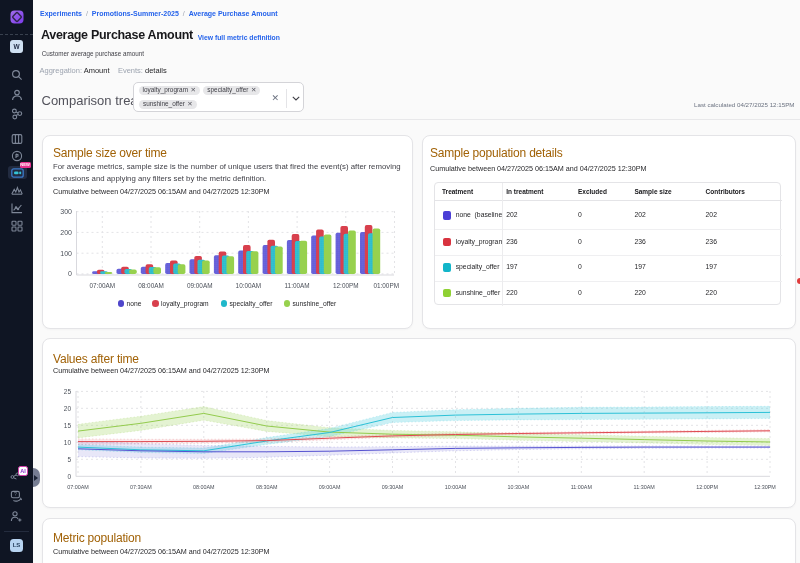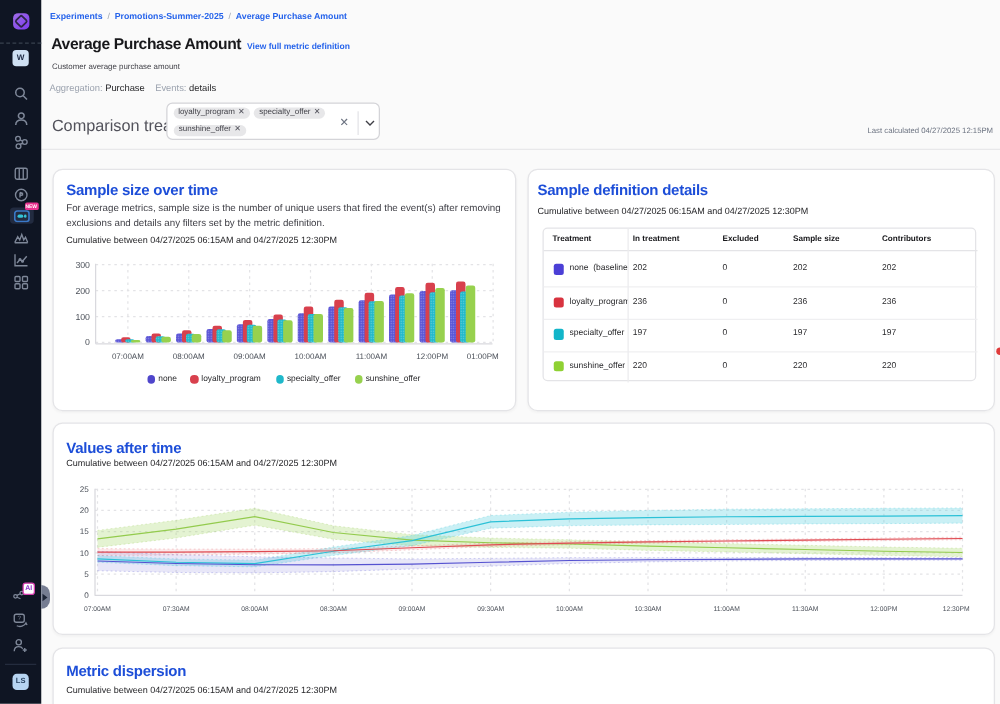--- a/index.html
+++ b/index.html
@@ -1,19 +1,19 @@
 <!DOCTYPE html>
 <html><head><meta charset="utf-8">
 <style>
 * { margin:0; padding:0; box-sizing:border-box; }
 html,body { width:800px; height:563px; overflow:hidden; font-family:"Liberation Sans",sans-serif; background:#fafafa; }
 .abs { position:absolute; }
 #sidebar { position:absolute; left:0; top:0; width:33px; height:563px; background:#0f1523; z-index:5; }
 .card { position:absolute; background:#fff; border:1px solid #e4e4e7; border-radius:8px; box-shadow:0 1px 2px rgba(0,0,0,0.03); }
-.ctitle { font-size:12px; font-weight:700; color:#1d4ed8; letter-spacing:-0.2px; }
+.ctitle { font-size:12px; font-weight:400; color:#a16207; letter-spacing:-0.2px; }
 .chip { display:inline-block; background:#e7e7e9; border-radius:5px; font-size:6.4px; line-height:6.6px; color:#3f3f46; padding:1.4px 4px; margin:0 3.5px 0 0; white-space:nowrap; }
 .chip span { color:#52525b; margin-left:2.5px; font-size:6.4px; }
 </style></head>
 <body>
 <div id="sidebar">
   <svg class="abs" style="left:10px;top:10px" width="14" height="14" viewBox="0 0 14 14">
     <defs>
         <linearGradient id="lg" x1="0" y1="0" x2="1" y2="1">
       <stop offset="0" stop-color="#a16ee8"></stop>
           <stop offset="1" stop-color="#7c3aed"></stop>
@@ -92,41 +92,41 @@
   <div class="abs" style="left:4px;top:531px;width:25px;border-top:1px solid #242c3e"></div>
   <div class="abs" style="left:10px;top:539px;width:13px;height:13px;background:#b7d4f1;border-radius:3.5px;color:#27415f;font-size:6px;font-weight:700;text-align:center;line-height:13px">LS</div>
 </div>
 <div class="abs" style="left:33px;top:468px;width:7px;height:19px;background:#767d92;border-radius:0 9px 9px 0;z-index:6"></div>
 <div class="abs" style="left:33.5px;top:474.5px;width:0;height:0;border-top:3px solid transparent;border-bottom:3px solid transparent;border-left:4px solid #1d2537;z-index:7"></div>
 
 <div class="abs" style="left:40px;top:10.2px;font-size:7px;font-weight:700;color:#2563eb">Experiments&nbsp;<span style="color:#9ca3af;font-weight:400">&nbsp;/&nbsp;</span>&nbsp;Promotions-Summer-2025&nbsp;<span style="color:#9ca3af;font-weight:400">&nbsp;/&nbsp;</span>&nbsp;Average Purchase Amount</div>
 <div class="abs" style="left:41px;top:27.8px;font-size:12.5px;font-weight:700;color:#18181b;letter-spacing:-0.3px">Average Purchase Amount</div>
 <div class="abs" style="left:197.7px;top:34.2px;font-size:6.8px;font-weight:700;color:#2563eb">View full metric definition</div>
 <div class="abs" style="left:41.7px;top:50.4px;font-size:6.3px;color:#3f3f46">Customer average purchase amount</div>
-<div class="abs" style="left:39.5px;top:66.2px;font-size:7.5px;color:#9ca3af">Aggregation: <span style="color:#27272a">Purchase</span>&nbsp;&nbsp;&nbsp;&nbsp;Events: <span style="color:#27272a">details</span></div>
+<div class="abs" style="left:39.5px;top:66.2px;font-size:7.5px;color:#9ca3af">Aggregation: <span style="color:#27272a">Amount</span>&nbsp;&nbsp;&nbsp;&nbsp;Events: <span style="color:#27272a">details</span></div>
 <div class="abs" style="left:41.5px;top:92.8px;font-size:13px;color:#52525b">Comparison treatments</div>
 <div class="abs" style="left:133px;top:81.5px;width:171px;height:30.5px;background:#fff;border:1px solid #d4d4d8;border-radius:5px">
   <div style="position:absolute;left:4.5px;top:3px;white-space:nowrap;font-size:0;line-height:9.4px">
     <span class="chip">loyalty_program<span>✕</span></span><span class="chip">specialty_offer<span>✕</span></span>
   </div>
   <div style="position:absolute;left:5px;top:17.2px;white-space:nowrap;font-size:0;line-height:9.4px">
     <span class="chip">sunshine_offer<span>✕</span></span>
   </div>
   <div style="position:absolute;left:137.5px;top:10px;font-size:9px;color:#6b7280">✕</div>
   <div style="position:absolute;left:152px;top:6px;height:19px;border-left:1px solid #e4e4e7"></div>
   <svg style="position:absolute;left:157.5px;top:13.5px" width="8" height="5" viewBox="0 0 8 5" fill="none" stroke="#3f3f46" stroke-width="1.1">
       <path d="M0.8 0.8 L4 4 L7.2 0.8"></path>
     </svg>
 </div>
 <div class="abs" style="left:694px;top:100.8px;font-size:6.2px;color:#6b7280">Last calculated 04/27/2025 12:15PM</div>
 <div class="abs" style="left:33px;top:118.5px;width:767px;border-top:1px solid #e8e8ea"></div>
 
 <div class="card" style="left:42px;top:135px;width:371px;height:194px"></div>
 <div class="abs" style="left:53px;top:142.6px"><span class="ctitle">Sample size over time</span></div>
-<div class="abs" style="left:53px;top:161px;width:352px;font-size:7.8px;line-height:11.8px;color:#3f3f46">For average metrics, sample size is the number of unique users that fired the event(s) after removing exclusions and details any filters set by the metric definition.</div>
+<div class="abs" style="left:53px;top:161px;width:352px;font-size:7.8px;line-height:11.8px;color:#3f3f46">For average metrics, sample size is the number of unique users that fired the event(s) after removing exclusions and applying any filters set by the metric definition.</div>
 <div class="abs" style="left:53px;top:186.7px;font-size:7.2px;color:#27272a">Cumulative between 04/27/2025 06:15AM and 04/27/2025 12:30PM</div>
 <svg class="abs" style="left:0;top:0;pointer-events:none" width="800" height="563" viewBox="0 0 800 563" font-family="Liberation Sans,sans-serif">
 <defs>
       <pattern id="dotpat" width="2" height="2" patternUnits="userSpaceOnUse">
         <rect x="0.5" y="0.5" width="0.9" height="0.9" fill="#ffffff" fill-opacity="0.38"></rect>
       </pattern>
     </defs>
 <line x1="76.5" y1="211.7" x2="394" y2="211.7" stroke="#e3e3e6" stroke-width="1" stroke-dasharray="2 3"></line>
 <line x1="76.5" y1="232.4" x2="394" y2="232.4" stroke="#e3e3e6" stroke-width="1" stroke-dasharray="2 3"></line>
 <line x1="76.5" y1="253.2" x2="394" y2="253.2" stroke="#e3e3e6" stroke-width="1" stroke-dasharray="2 3"></line>
@@ -227,21 +227,21 @@
 <div class="abs" style="left:117.8px;top:300.4px;width:6.6px;height:6.6px;border-radius:50%;background:#4f46cb"></div>
 <div class="abs" style="left:126.6px;top:299.6px;font-size:6.7px;color:#27272a">none</div>
 <div class="abs" style="left:152.29999999999998px;top:300.4px;width:6.6px;height:6.6px;border-radius:50%;background:#d8404d"></div>
 <div class="abs" style="left:161.1px;top:299.6px;font-size:6.7px;color:#27272a">loyalty_program</div>
 <div class="abs" style="left:220.7px;top:300.4px;width:6.6px;height:6.6px;border-radius:50%;background:#1fb8ca"></div>
 <div class="abs" style="left:229.5px;top:299.6px;font-size:6.7px;color:#27272a">specialty_offer</div>
 <div class="abs" style="left:283.7px;top:300.4px;width:6.6px;height:6.6px;border-radius:50%;background:#97d14e"></div>
 <div class="abs" style="left:292.5px;top:299.6px;font-size:6.7px;color:#27272a">sunshine_offer</div>
 
 <div class="card" style="left:422px;top:135px;width:374px;height:194px"></div>
-<div class="abs" style="left:430px;top:142.6px"><span class="ctitle">Sample definition details</span></div>
+<div class="abs" style="left:430px;top:142.6px"><span class="ctitle">Sample population details</span></div>
 <div class="abs" style="left:430px;top:164.4px;font-size:7.2px;color:#27272a">Cumulative between 04/27/2025 06:15AM and 04/27/2025 12:30PM</div>
 <div class="abs" style="left:433.7px;top:182px;width:347px;height:123px;border:1px solid #e4e4e7;border-radius:4px;background:#fff">
 <div class="abs" style="left:7.3px;top:5px;font-size:6.5px;font-weight:700;color:#18181b">Treatment</div>
 <div class="abs" style="left:71.6px;top:5px;font-size:6.5px;font-weight:700;color:#18181b">In treatment</div>
 <div class="abs" style="left:143.3px;top:5px;font-size:6.5px;font-weight:700;color:#18181b">Excluded</div>
 <div class="abs" style="left:199.7px;top:5px;font-size:6.5px;font-weight:700;color:#18181b">Sample size</div>
 <div class="abs" style="left:270.9px;top:5px;font-size:6.5px;font-weight:700;color:#18181b">Contributors</div>
 <div class="abs" style="left:0;top:17px;width:347px;border-top:1px solid #e4e4e7"></div>
 <div class="abs" style="left:0;top:46px;width:347px;border-top:1px solid #efeff1"></div>
 <div class="abs" style="left:0;top:71.8px;width:347px;border-top:1px solid #efeff1"></div>
@@ -327,14 +327,14 @@
 <text x="392.5" y="488.5" text-anchor="middle" font-size="5.4" fill="#4b5059">09:30AM</text>
 <text x="455.5" y="488.5" text-anchor="middle" font-size="5.4" fill="#4b5059">10:00AM</text>
 <text x="518.4" y="488.5" text-anchor="middle" font-size="5.4" fill="#4b5059">10:30AM</text>
 <text x="581.3" y="488.5" text-anchor="middle" font-size="5.4" fill="#4b5059">11:00AM</text>
 <text x="644.2" y="488.5" text-anchor="middle" font-size="5.4" fill="#4b5059">11:30AM</text>
 <text x="707.1" y="488.5" text-anchor="middle" font-size="5.4" fill="#4b5059">12:00PM</text>
 <text x="765.0" y="488.5" text-anchor="middle" font-size="5.4" fill="#4b5059">12:30PM</text>
 </svg>
 
 <div class="card" style="left:42px;top:518px;width:754px;height:60px"></div>
-<div class="abs" style="left:53px;top:528.3px"><span class="ctitle">Metric dispersion</span></div>
+<div class="abs" style="left:53px;top:528.3px"><span class="ctitle">Metric population</span></div>
 <div class="abs" style="left:53px;top:546.8px;font-size:7.2px;color:#27272a">Cumulative between 04/27/2025 06:15AM and 04/27/2025 12:30PM</div>
 
 </body></html>

